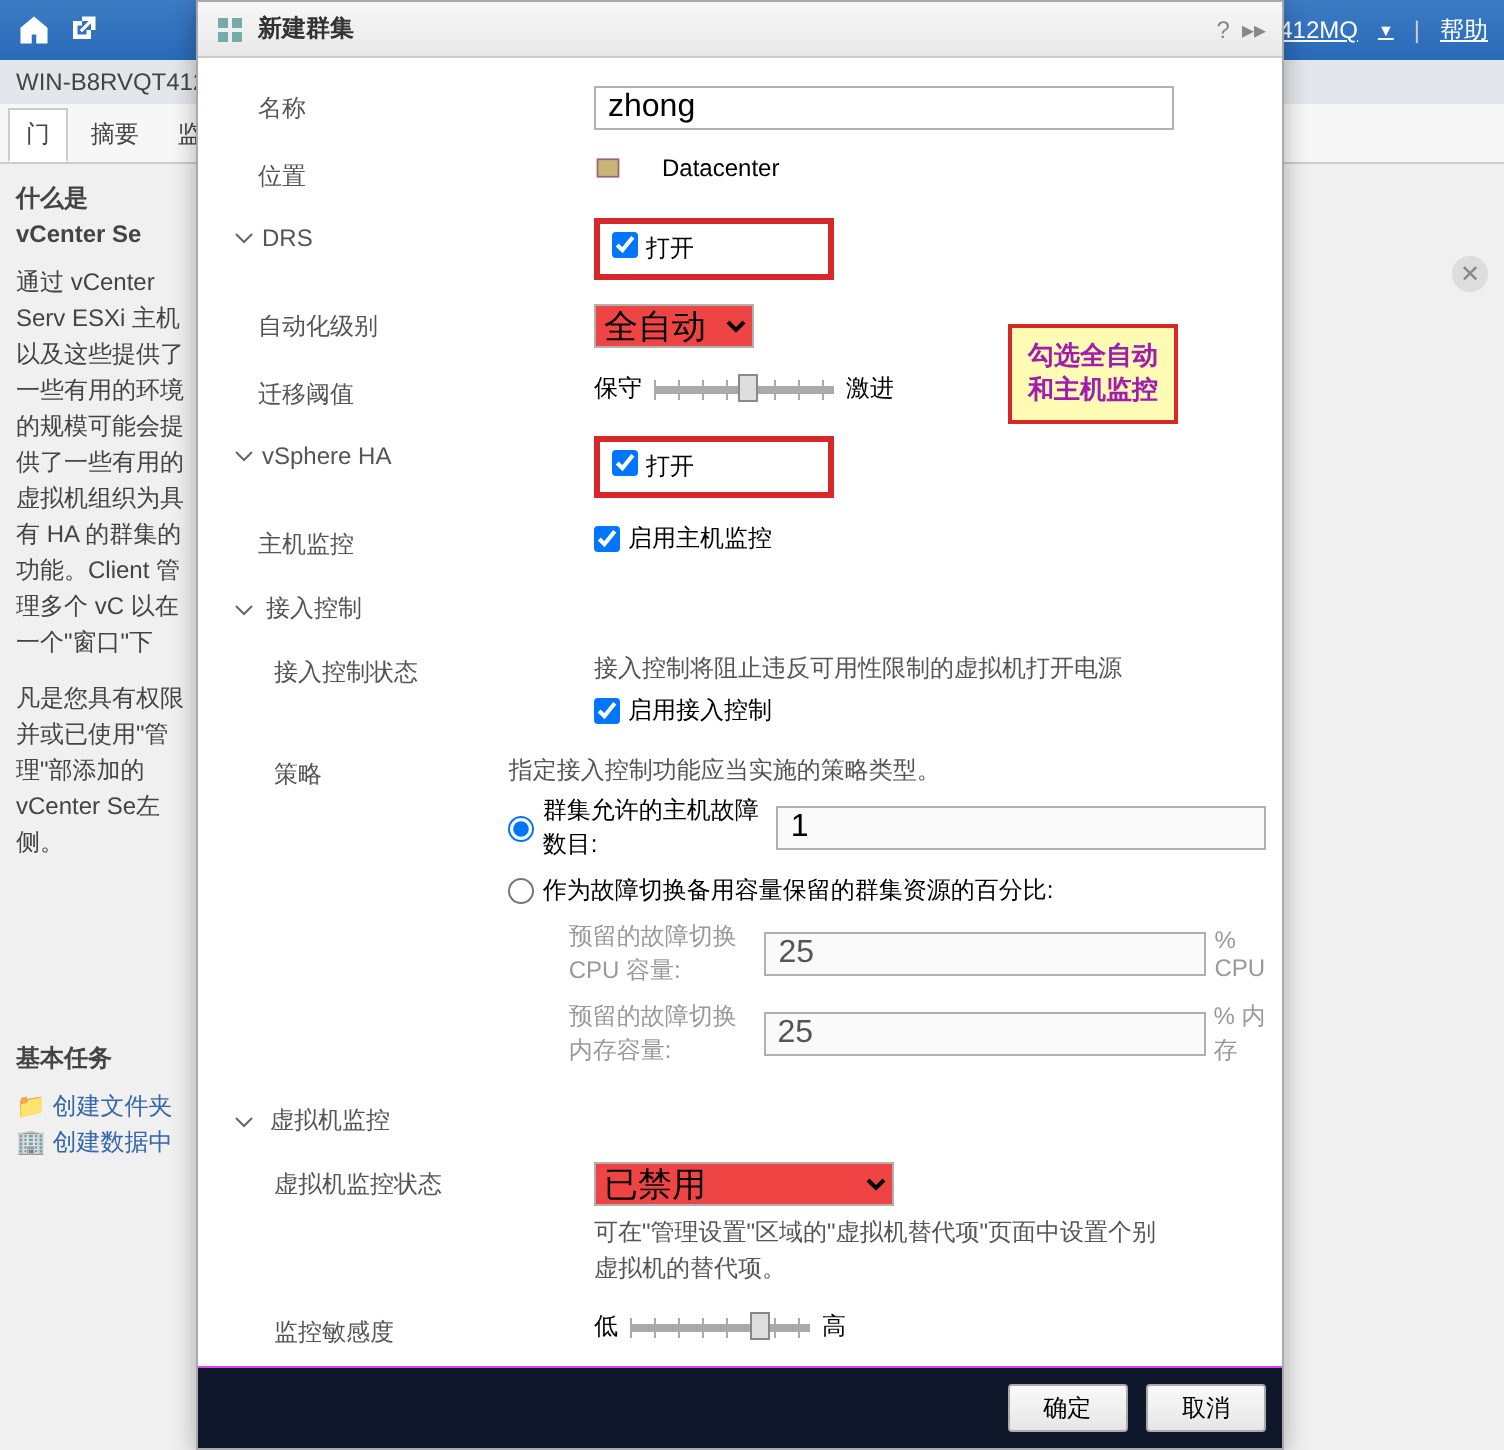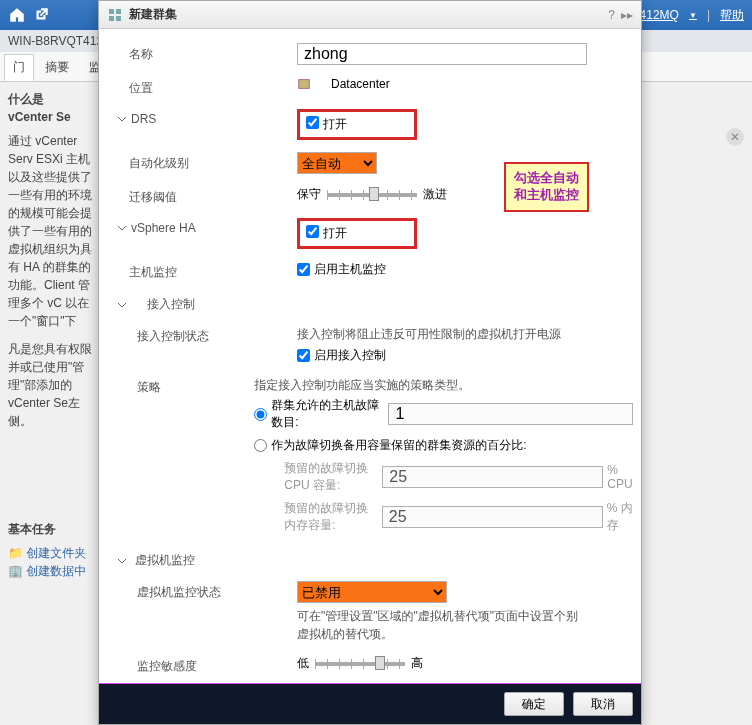--- a/index.html
+++ b/index.html
@@ -135,22 +135,22 @@
     }
     .loc-row {
       display: flex;
       align-items: center;
       gap: 20px;
     }
     .loc-icon { width: 14px; height: 14px; }
     select {
       height: 22px;
       border: 1px solid #b0b0b0;
-      background: #f97316;
-      font-size: 13px;
+      background: #ef4444;
+      font-size: 17px;
     }
     .select-small { width: 80px; }
     .select-wide { width: 290px; }
     .checkbox-row {
       display: flex;
       align-items: center;
       gap: 4px;
     }
     .highlight-red {
       border: 3px solid #d62828;
@@ -372,21 +372,21 @@
         <input type="checkbox" checked="" style="">
         <span>启用主机监控</span>
       </div>
     </div>
 
     <div class="form-row">
       <div class="form-label">
         <svg class="chev" viewBox="0 0 10 10">
             <path d="M1 3l4 4 4-4" stroke="#666" fill="none"></path>
           </svg>
-        <span style="margin-left:16px">接入控制</span>
+        <span style="margin-left:2px">接入控制</span>
       </div>
       <div class="form-control"></div>
     </div>
 
     <div class="form-row">
       <div class="form-label indent2">接入控制状态</div>
       <div class="form-control">
         <div class="desc">接入控制将阻止违反可用性限制的虚拟机打开电源</div>
         <div class="checkbox-row" style="margin-top:4px">
           <input type="checkbox" checked="" style="">

